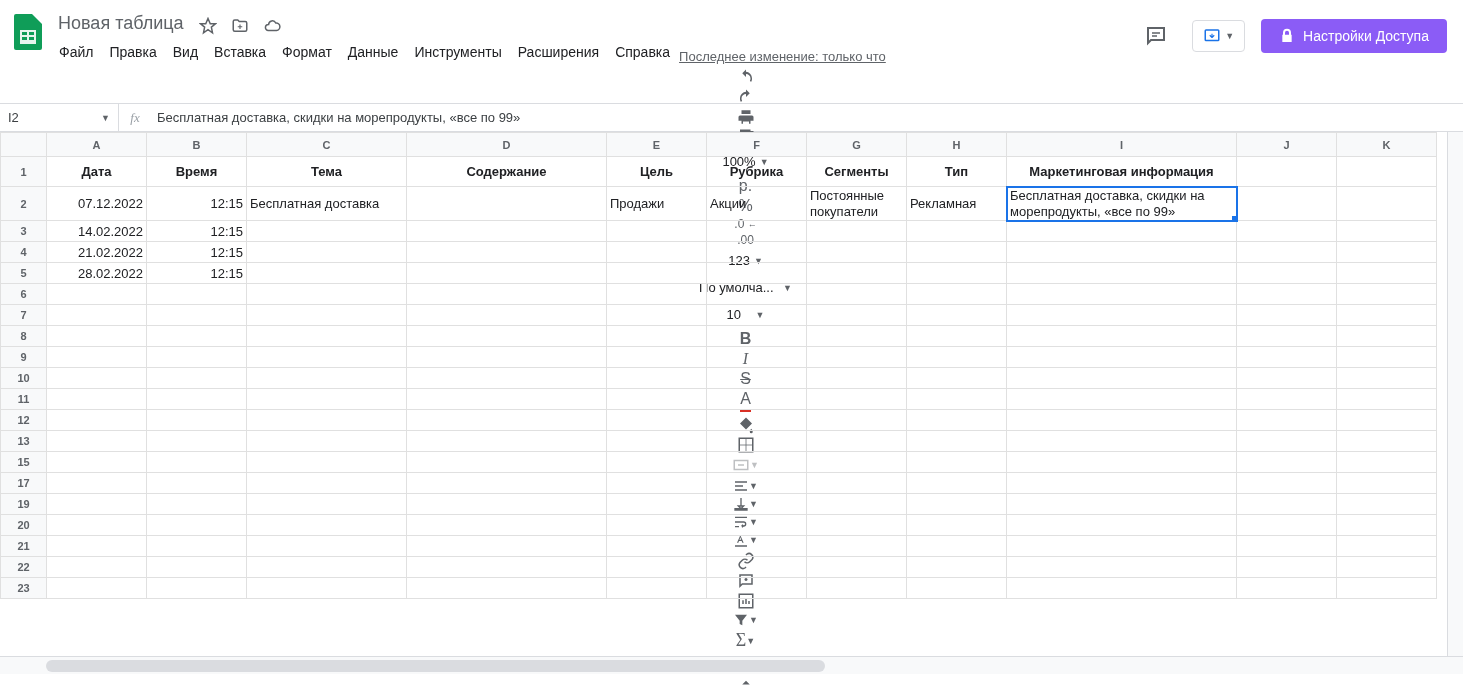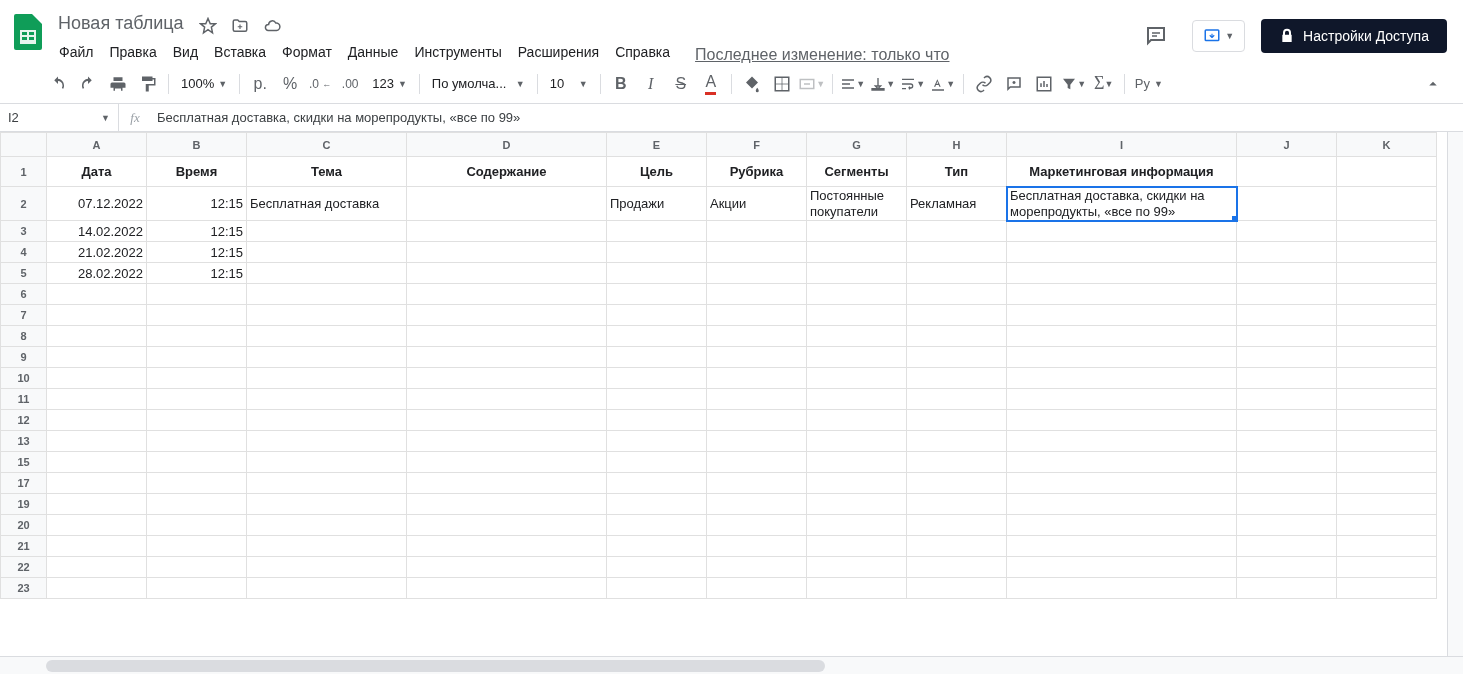--- a/index.html
+++ b/index.html
@@ -8,27 +8,27 @@
 .header { display: flex; align-items: flex-start; padding: 8px 16px 0 8px; }
 .logo-area { display: flex; align-items: center; padding-top: 4px; }
 .sheets-logo { width: 40px; height: 40px; display: flex; align-items: center; justify-content: center; }
 .title-area { flex: 1; padding-left: 4px; }
 .title-row { display: flex; align-items: flex-end; height: 28px; }
 .doc-title { font-size: 18px; color: #5f6368; padding: 2px 6px; }
 .title-icons { display: flex; gap: 12px; margin-left: 8px; }
 .title-icon { width: 20px; height: 20px; color: #5f6368; cursor: pointer; display: flex; align-items: center; justify-content: center; }
 .menu-row { display: flex; align-items: flex-end; height: 28px; gap: 2px; }
 .menu-item { padding: 4px 7px; font-size: 14px; color: #202124; cursor: pointer; border-radius: 4px; }
-.last-edit { font-size: 16px; color: #5f6368; text-decoration: underline; margin-left: 16px; cursor: pointer; }
+.last-edit { font-size: 13px; color: #5f6368; text-decoration: underline; margin-left: 0; cursor: pointer; }
 .header-right { display: flex; align-items: center; gap: 16px; padding-top: 8px; }
 .header-icon-btn { width: 40px; height: 40px; border-radius: 50%; display: flex; align-items: center; justify-content: center; cursor: pointer; color: #5f6368; }
 .present-btn { border: 1px solid #dadce0; border-radius: 4px; padding: 6px 10px; display: flex; align-items: center; gap: 4px; cursor: pointer; color: #1a73e8; }
-.share-btn { background: #0f172a; color: #fff; border-radius: 4px; padding: 9px 18px; font-size: 14px; font-weight: 500; display: flex; align-items: center; gap: 8px; cursor: pointer; border: none; }
-
-.toolbar { display: flex; align-items: center; padding: 4px 16px 4px 44px; border-bottom: 1px solid #dadce0; height: 40px; gap: 2px; }
+.share-btn { background: #8b5cf6; color: #fff; border-radius: 4px; padding: 9px 18px; font-size: 14px; font-weight: 500; display: flex; align-items: center; gap: 8px; cursor: pointer; border: none; }
+
+.toolbar { display: flex; align-items: center; padding: 4px 16px 4px 44px; border-bottom: 1px solid #dadce0; height: 40px; gap: 2px; flex-direction: column; }
 .tb-btn { width: 28px; height: 28px; display: flex; align-items: center; justify-content: center; cursor: pointer; border-radius: 2px; color: #5f6368; font-size: 16px; }
 .tb-sep { width: 1px; height: 20px; background: #dadce0; margin: 0 4px; }
 .tb-select { font-size: 13px; color: #202124; padding: 4px 6px; cursor: pointer; display: flex; align-items: center; gap: 4px; }
 .tb-dd { font-size: 9px; color: #5f6368; }
 .font-select { width: 80px; overflow: hidden; white-space: nowrap; text-overflow: ellipsis; }
 .underline-red { border-bottom: 3px solid #d93025; padding-bottom: 1px; }
 
 .namebox-row { display: flex; align-items: center; height: 28px; border-bottom: 1px solid #dadce0; }
 .namebox { width: 119px; padding: 0 8px; font-size: 13px; color: #3c4043; border-right: 1px solid #dadce0; display: flex; align-items: center; justify-content: space-between; height: 100%; }
 .fx-icon { width: 32px; font-style: italic; color: #9aa0a6; text-align: center; font-family: serif; }

